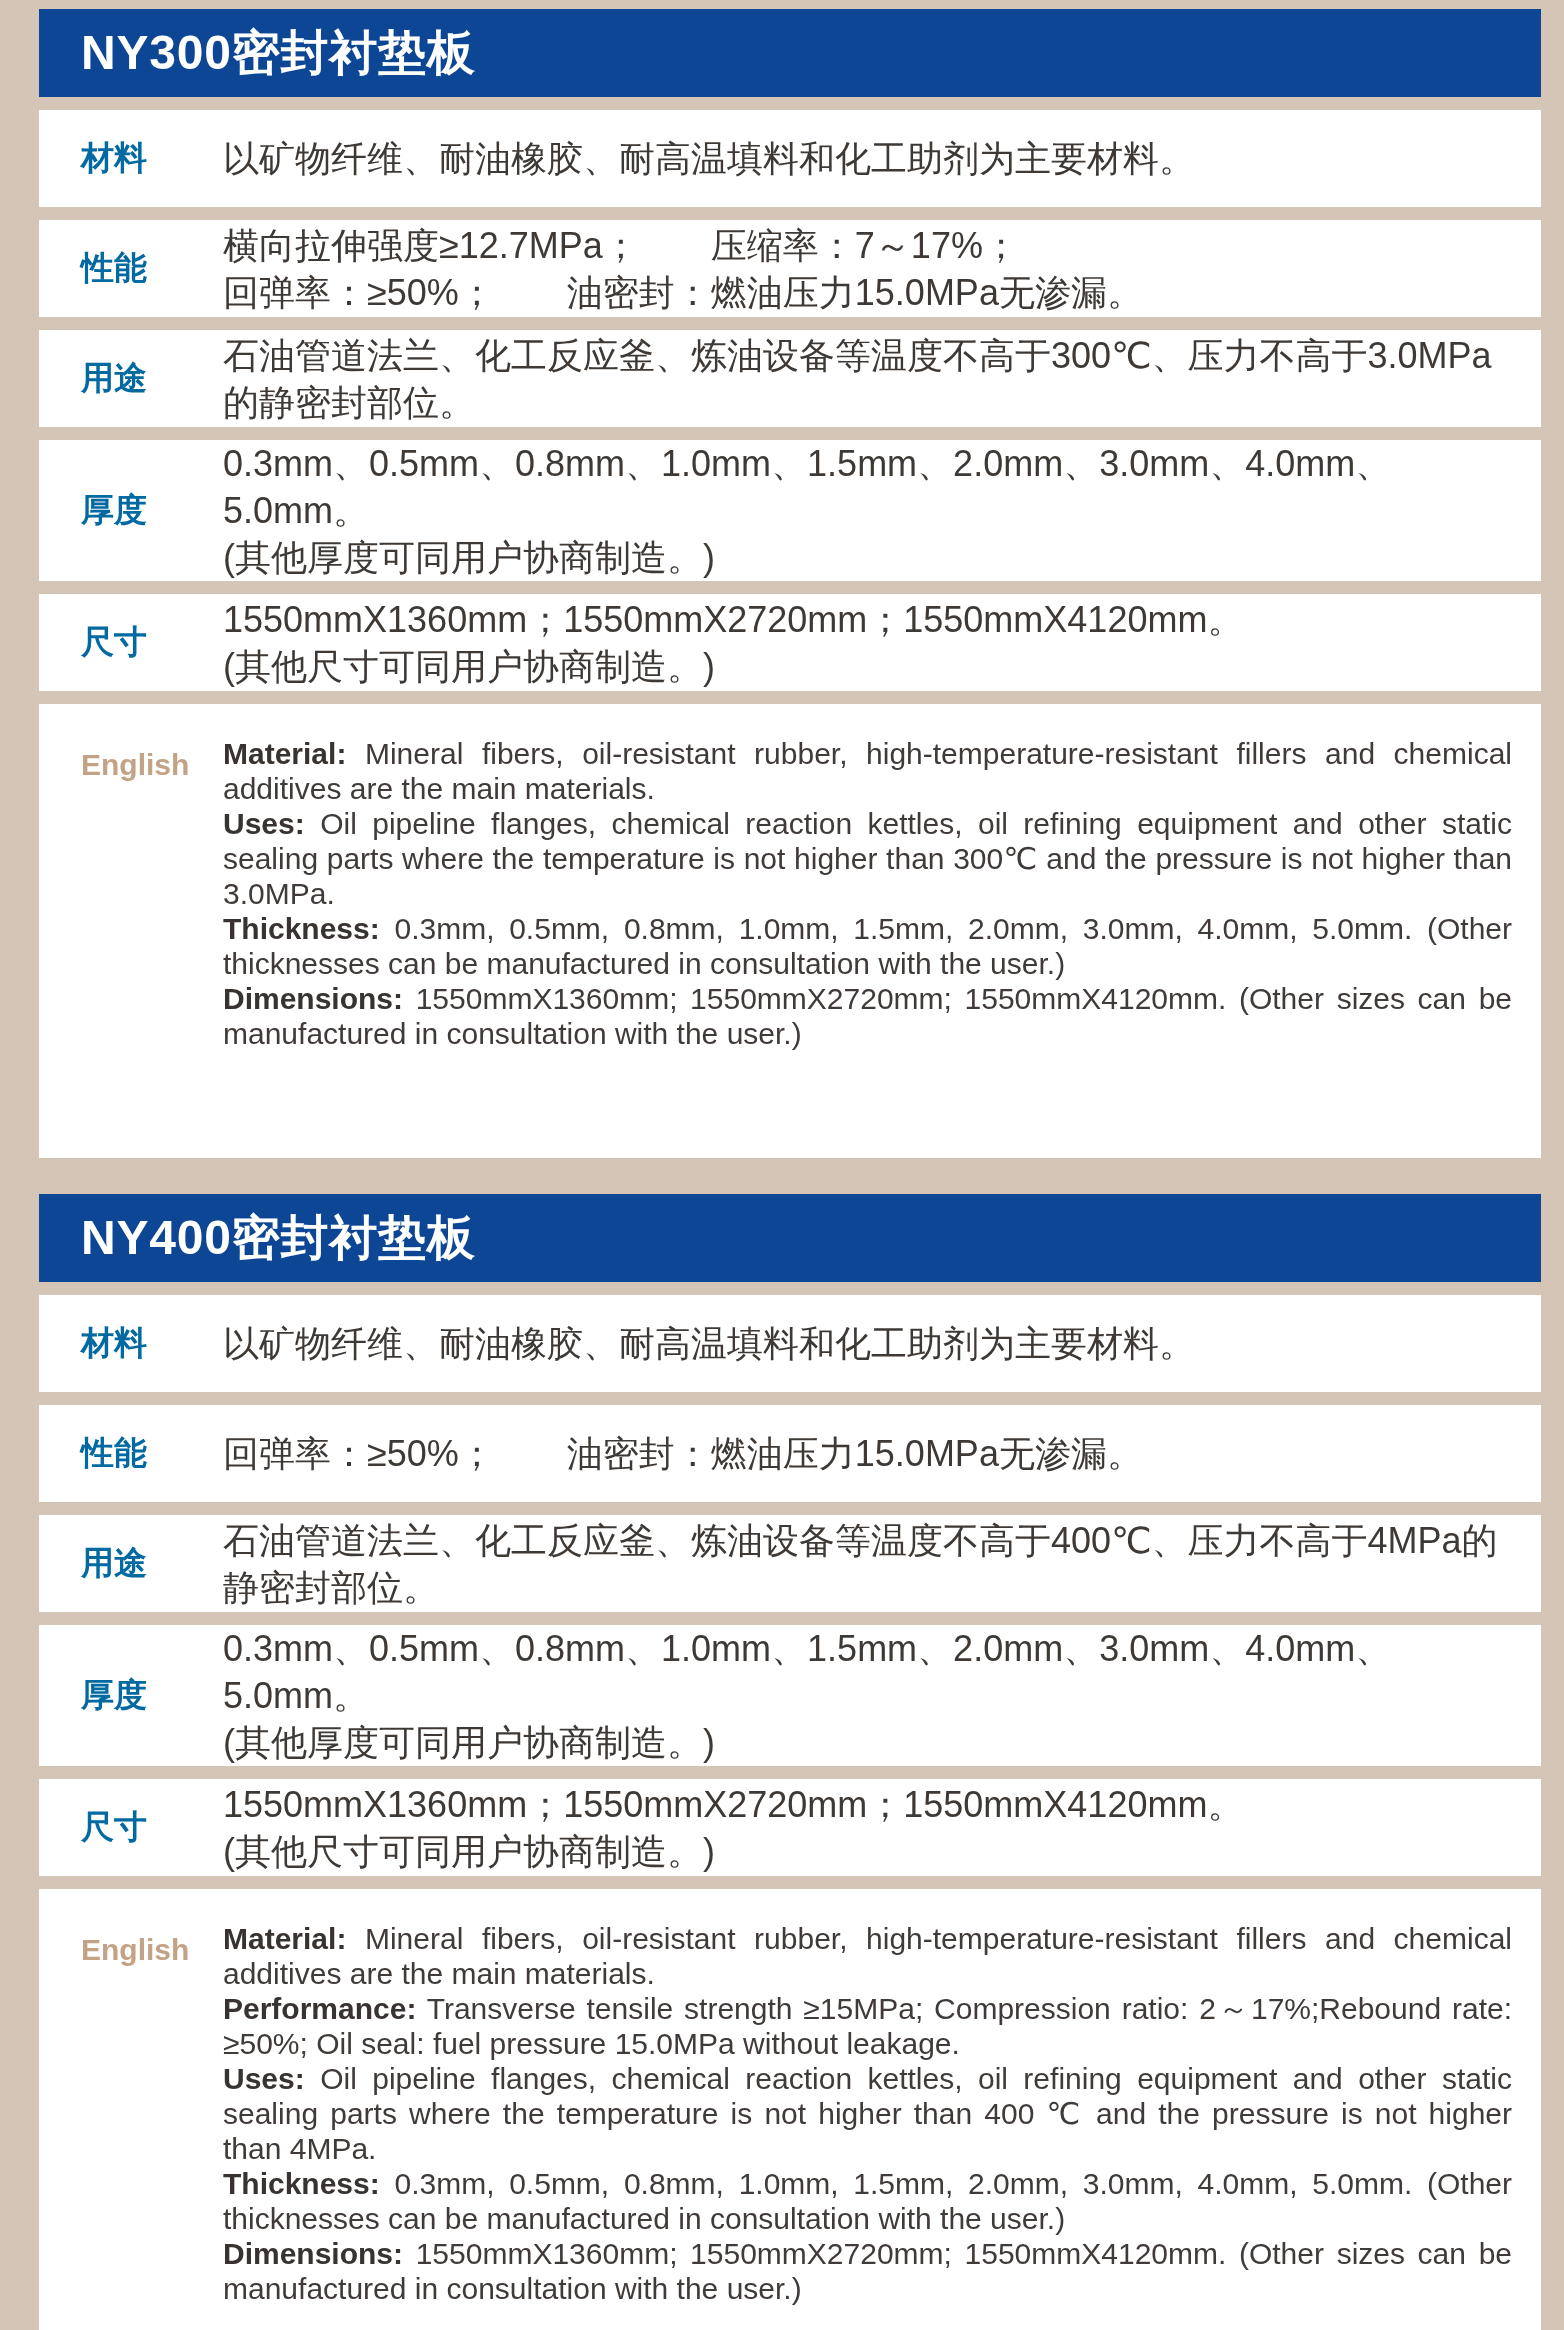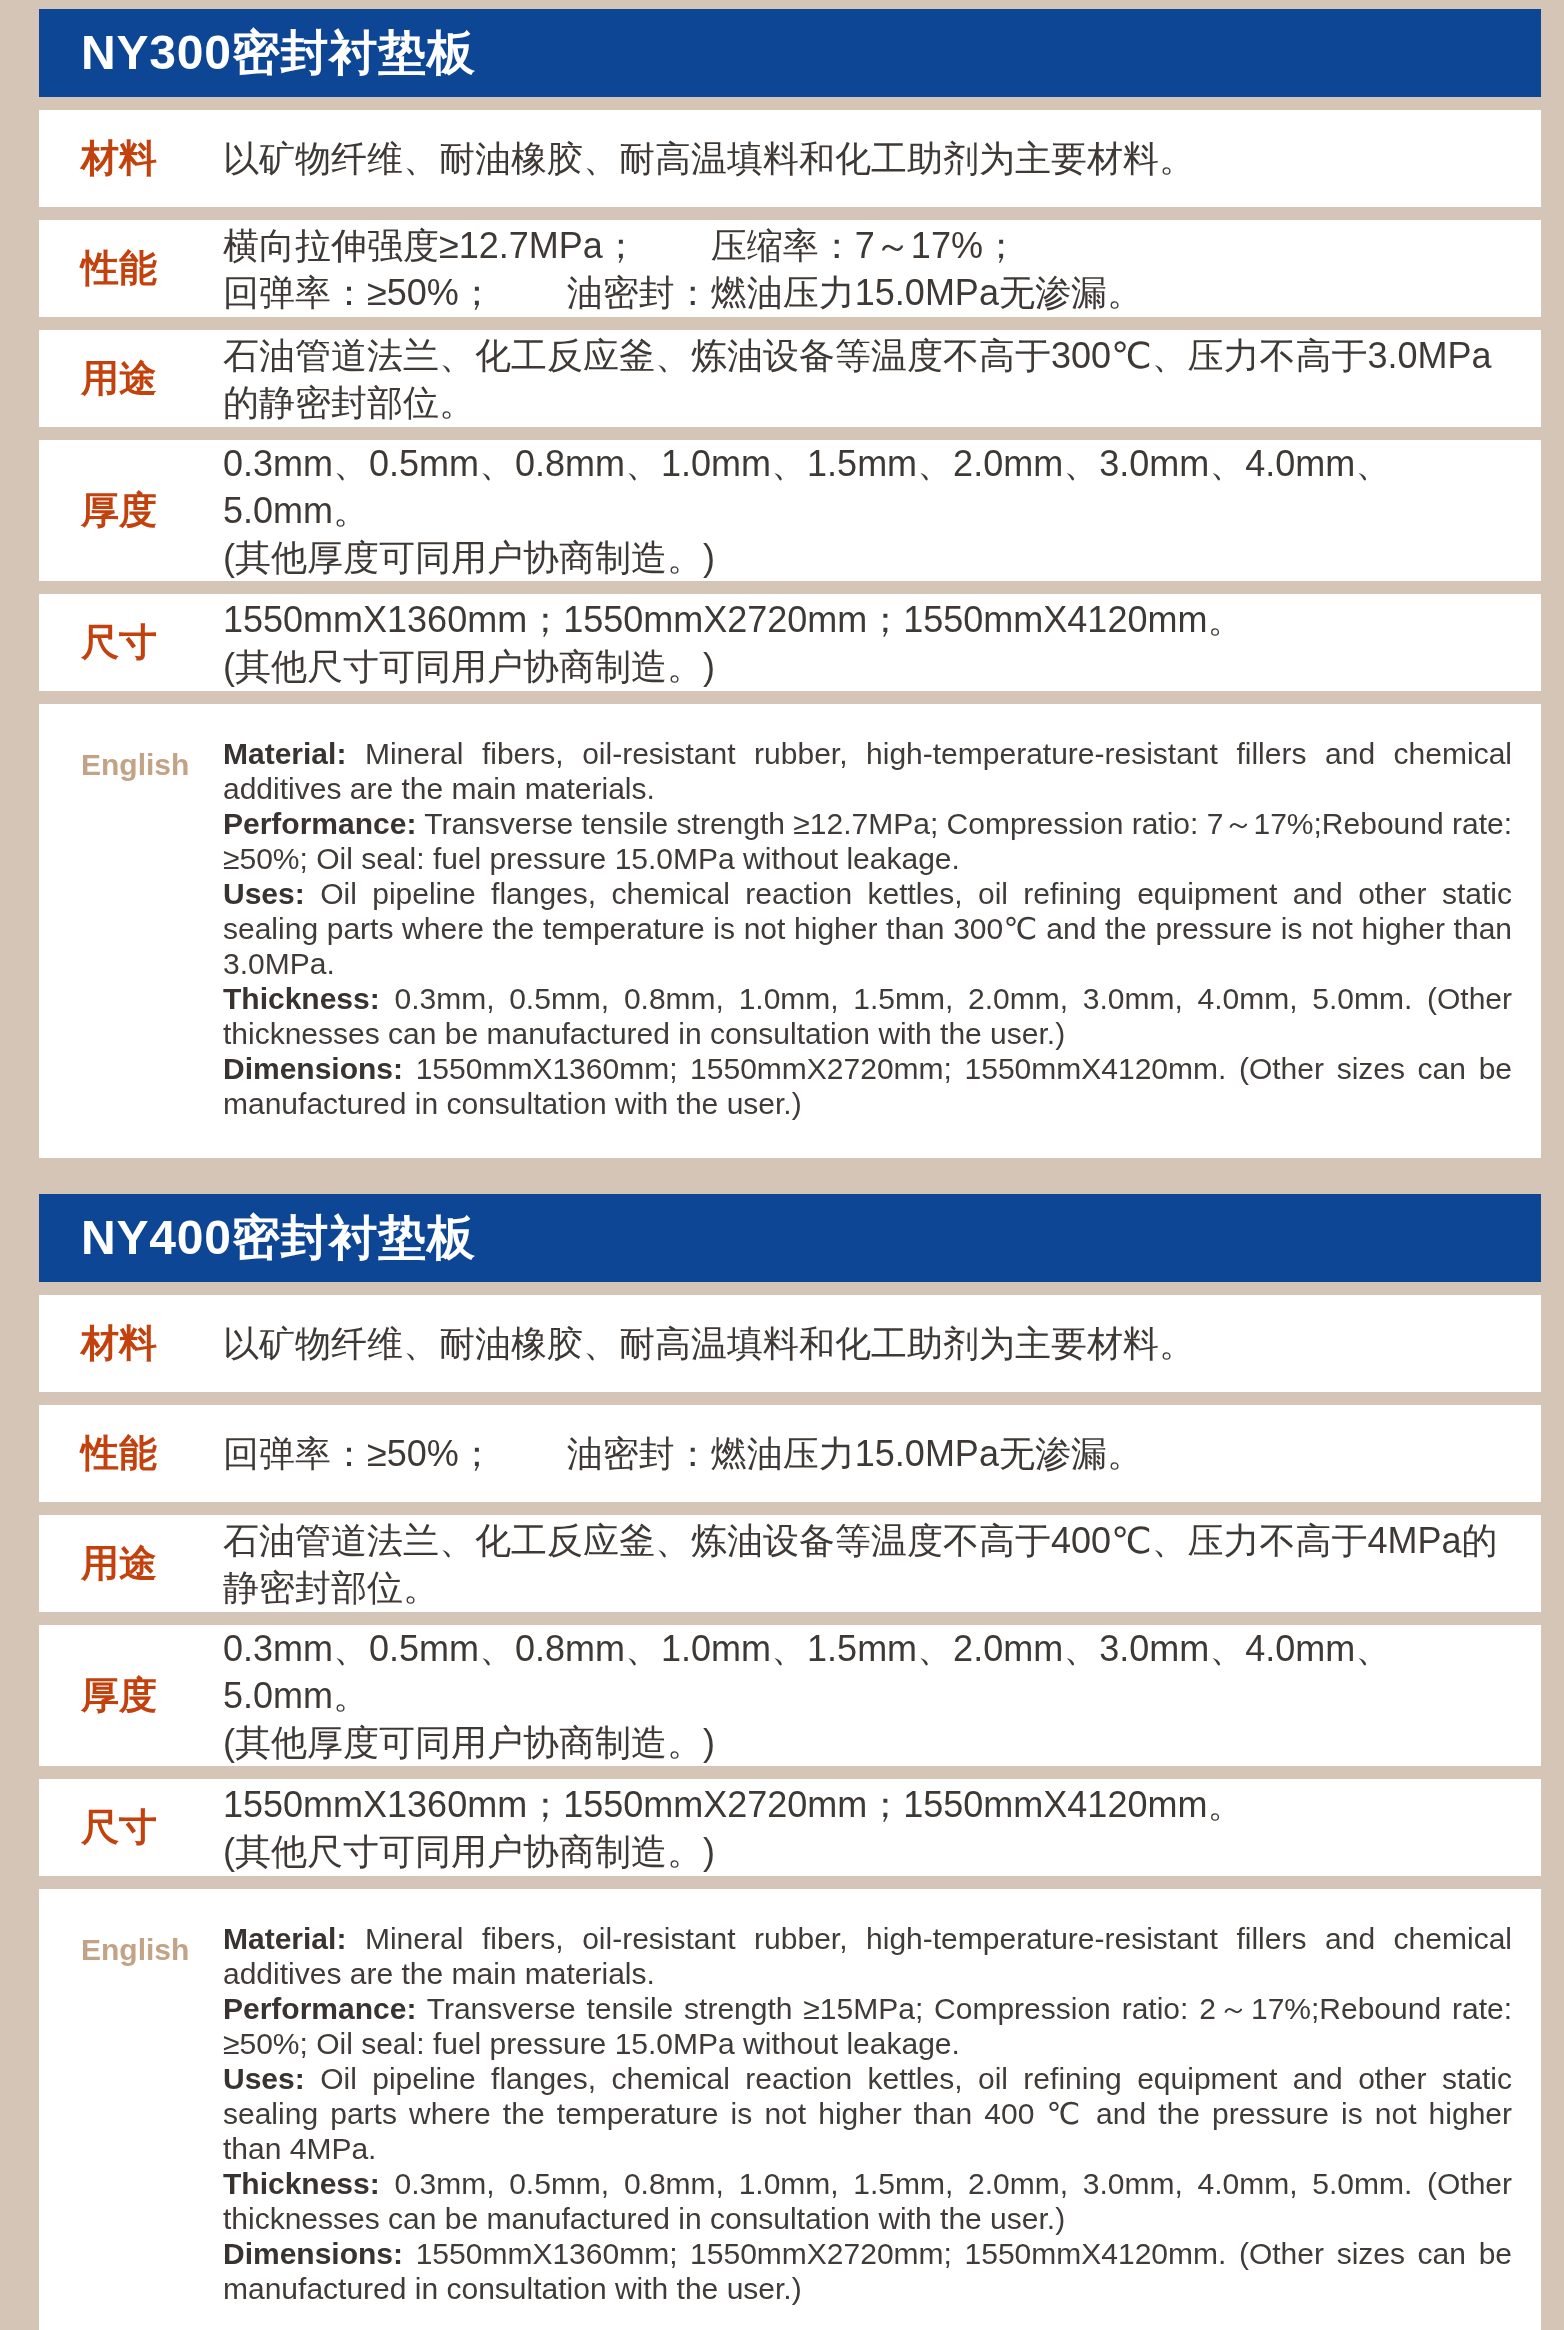--- a/index.html
+++ b/index.html
@@ -41,23 +41,23 @@
     min-height: 97px;
     box-sizing: border-box;
     display: flex;
     align-items: center;
     padding-left: 42px;
     margin-bottom: 13px;
   }
   .row-label {
     width: 142px;
     flex: 0 0 142px;
-    font-size: 38px;
+    font-size: 33px;
     font-weight: bold;
-    color: #c2410c;
+    color: #0369a1;
   }
   .row-content {
     flex: 1 1 auto;
     padding-right: 30px;
     font-size: 36px;
     line-height: 47px;
     color: #3e3935;
   }
 
   .row.english {
@@ -127,21 +127,20 @@
       <div class="row-content">
         <div>1550mmX1360mm；1550mmX2720mm；1550mmX4120mm。</div>
         <div>(其他尺寸可同用户协商制造。)</div>
       </div>
     </div>
 
     <div class="row english">
       <div class="row-label">English</div>
       <div class="en-content">
         <p class="en-item"><strong>Material:</strong> <span>Mineral fibers, oil-resistant rubber, high-temperature-resistant fillers and chemical additives are the main materials.</span></p>
-        <p class="en-item"><strong>Performance:</strong> <span>Transverse tensile strength ≥12.7MPa; Compression ratio: 7～17%;Rebound rate: ≥50%; Oil seal: fuel pressure 15.0MPa without leakage.</span></p>
         <p class="en-item"><strong>Uses:</strong> <span>Oil pipeline flanges, chemical reaction kettles, oil refining equipment and other static sealing parts where the temperature is not higher than 300℃ and the pressure is not higher than 3.0MPa.</span></p>
         <p class="en-item"><strong>Thickness:</strong> <span>0.3mm, 0.5mm, 0.8mm, 1.0mm, 1.5mm, 2.0mm, 3.0mm, 4.0mm, 5.0mm. (Other thicknesses can be manufactured in consultation with the user.)</span></p>
         <p class="en-item"><strong>Dimensions:</strong> <span>1550mmX1360mm; 1550mmX2720mm; 1550mmX4120mm. (Other sizes can be manufactured in consultation with the user.)</span></p>
       </div>
     </div>
   </div>
 
   <div class="section">
     <div class="band">
       <h1 class="title">NY400密封衬垫板</h1>

